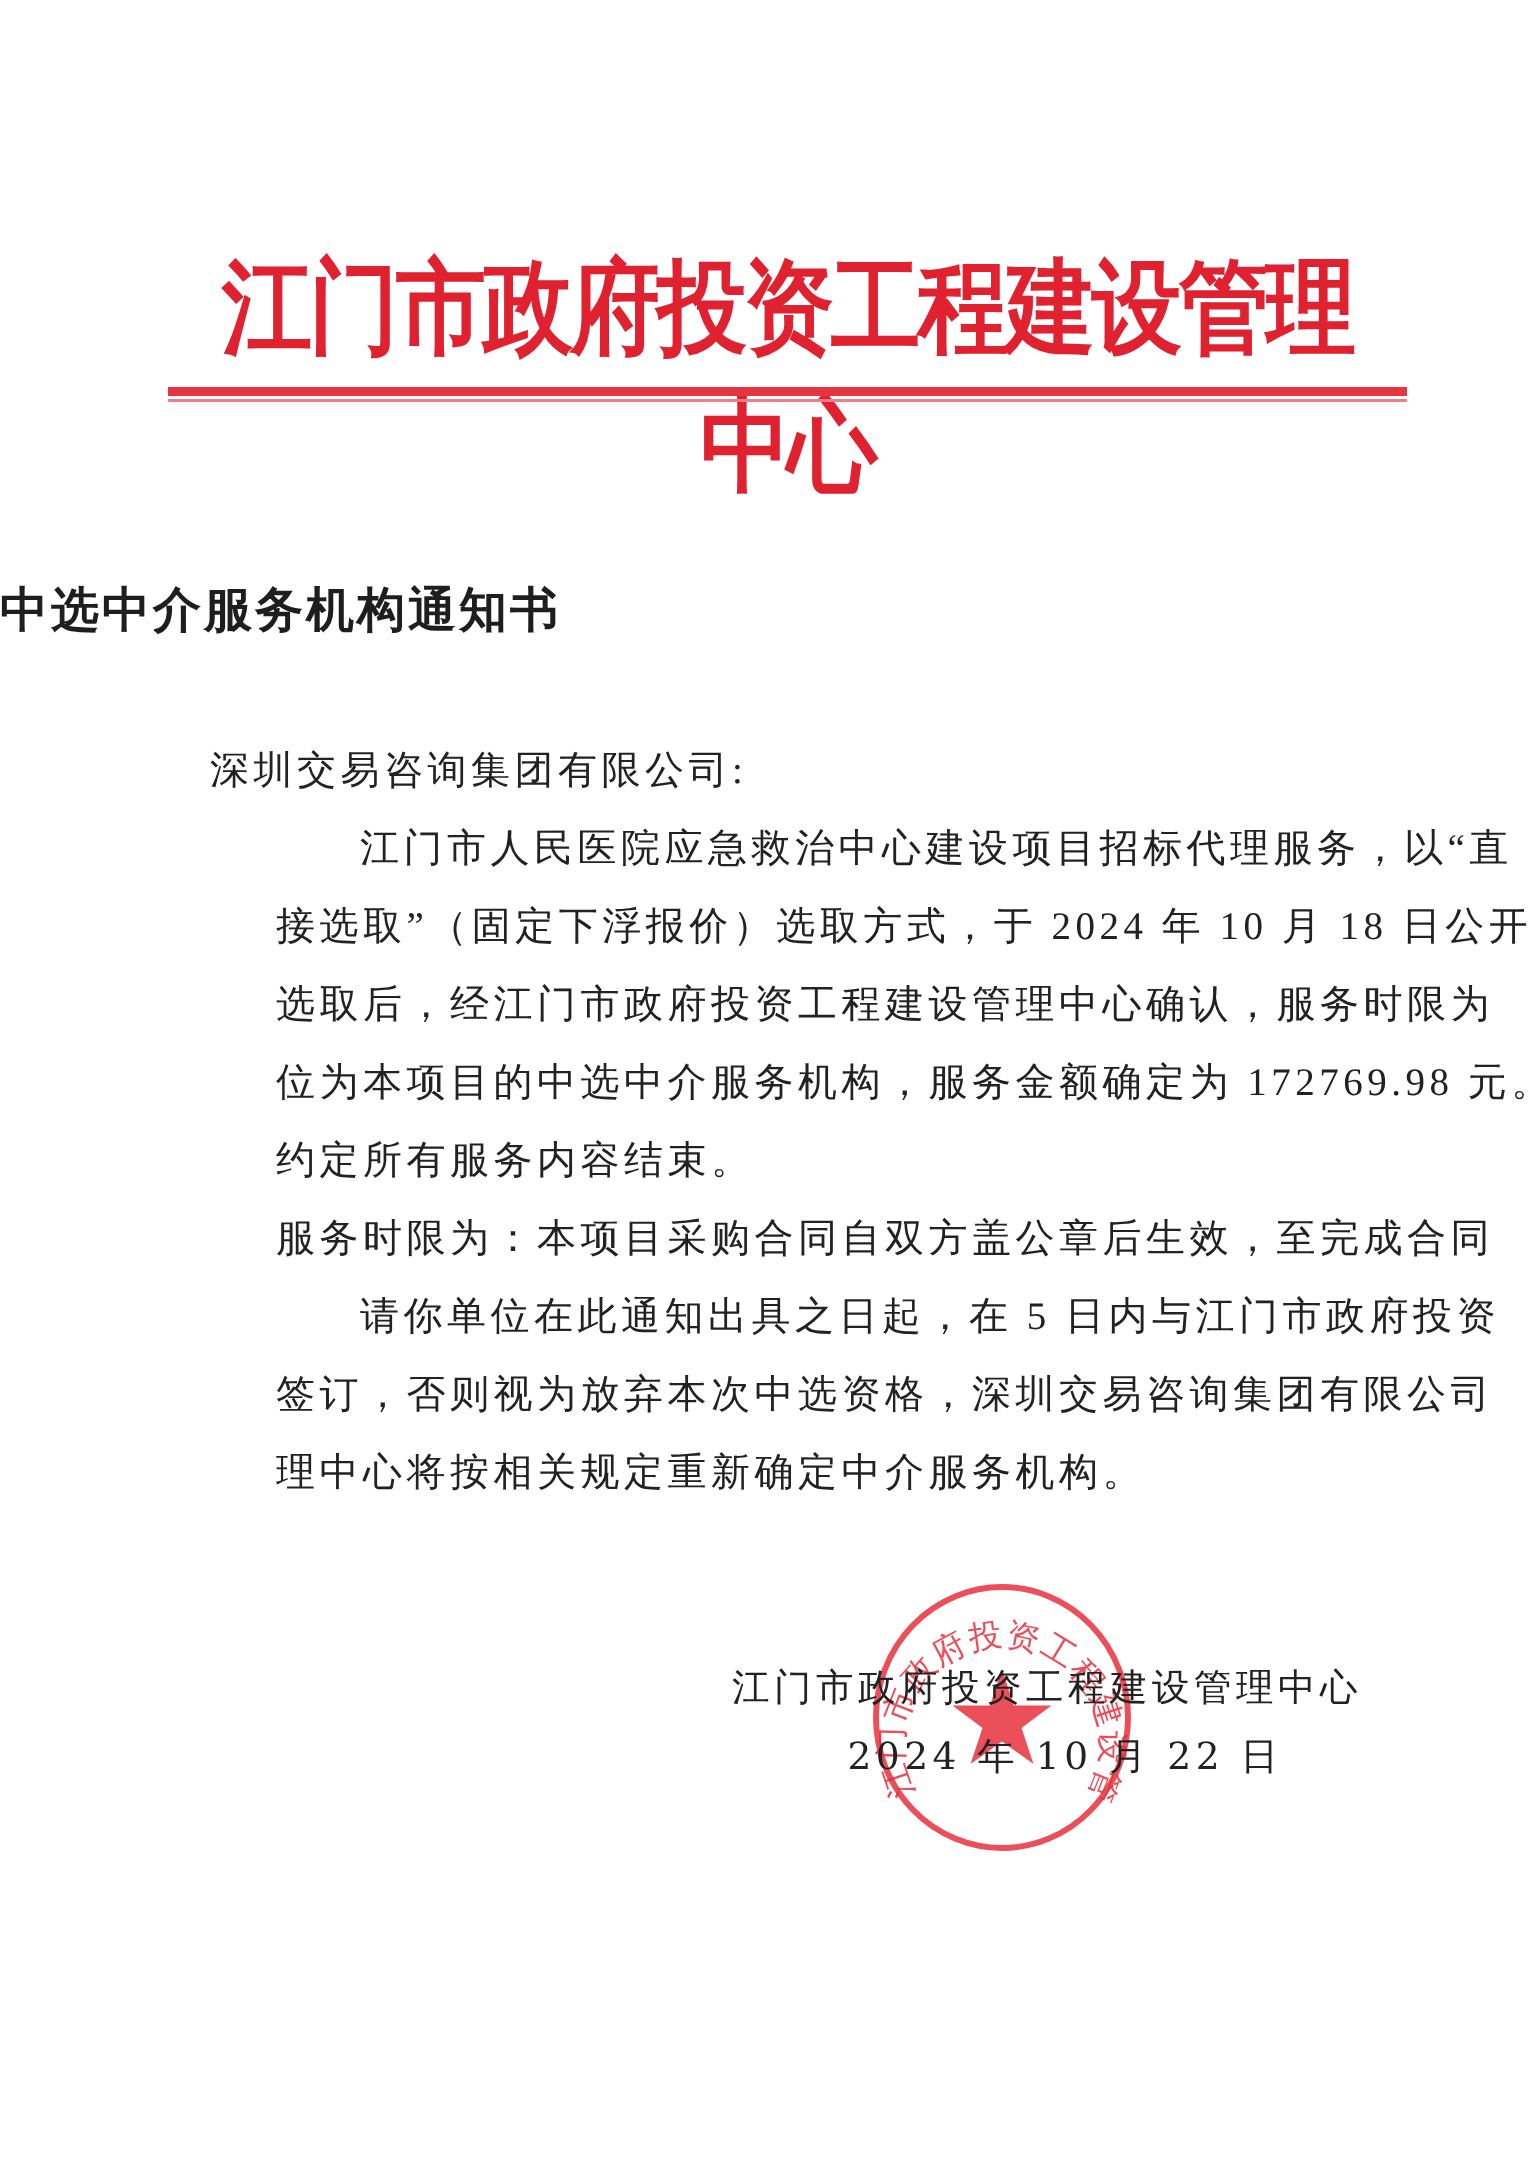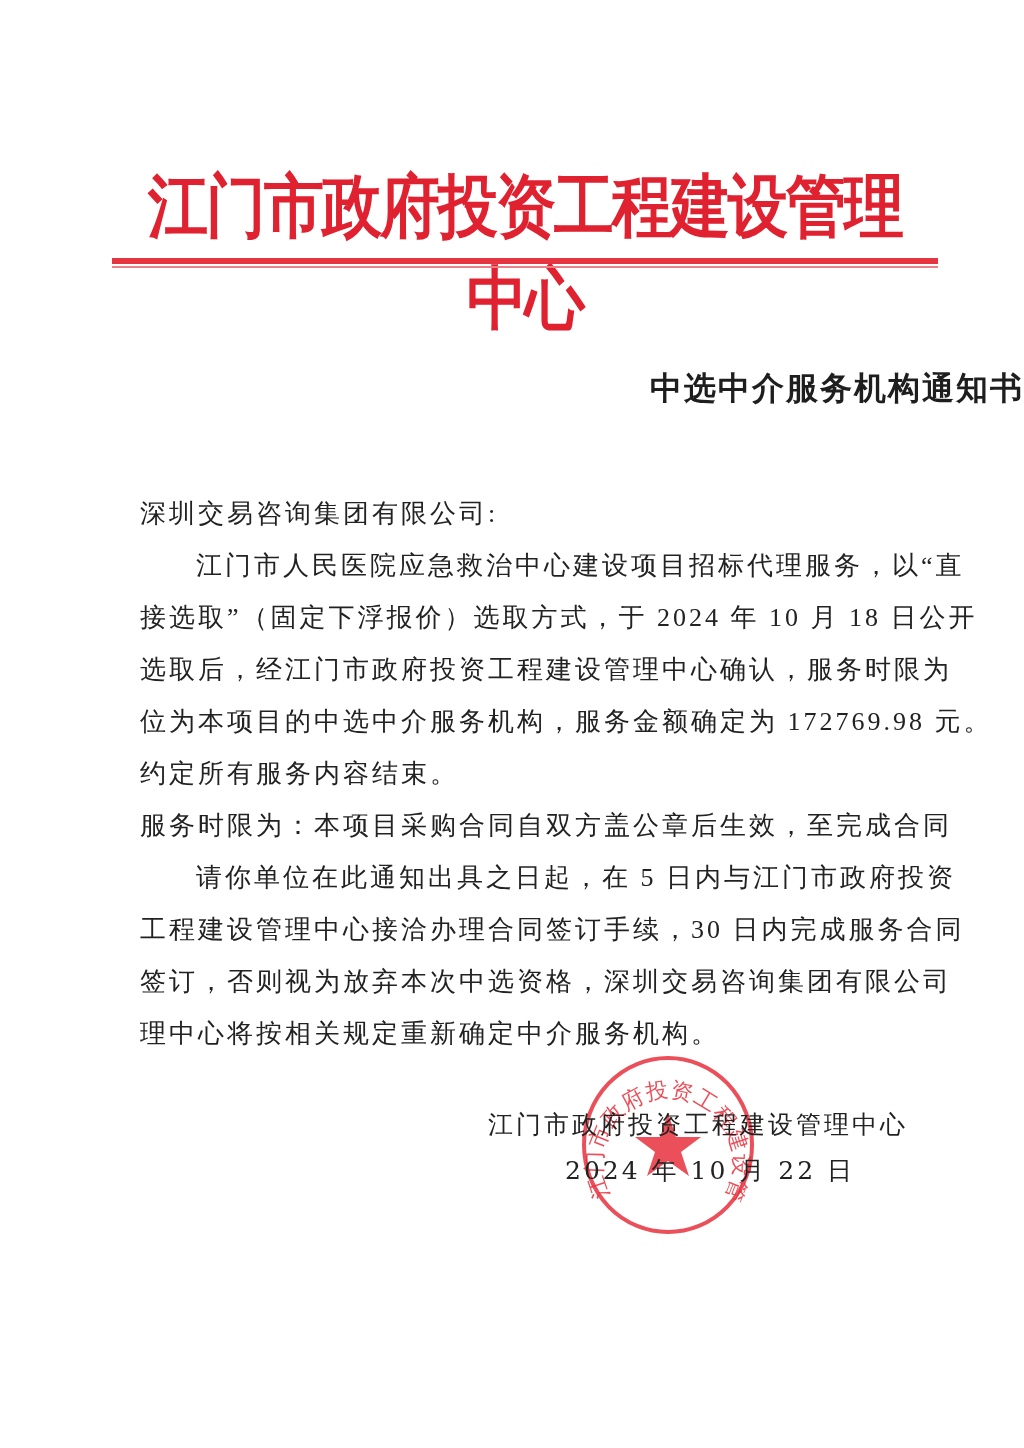--- a/index.html
+++ b/index.html
@@ -4,26 +4,26 @@
 <style>
   html, body { margin:0; padding:0; }
   body { width:1024px; height:1448px; background:#ffffff; position:relative; overflow:hidden;
          font-family: "DejaVu Serif", "Liberation Serif", serif; color:#222; }
   .page { position:absolute; left:0; top:0; width:1024px; height:1052px; }
   .letterhead { position:absolute; left:120px; top:160px; width:810px; text-align:center;
                 font-size:60px; color:#e0212f; font-weight:bold; letter-spacing:-2px; line-height:80px;
                 transform: scaleY(1.15); transform-origin: top center; }
   .redline { position:absolute; left:112px; top:258px; width:826px; height:6px; background:#e43541; }
   .redline2 { position:absolute; left:112px; top:266px; width:826px; height:2px; background:#ee7f86; }
-  .doc-title { position:absolute; left:0; top:367px; width:1024px; text-align:right;
+  .doc-title { position:absolute; left:0; top:385px; width:1024px; text-align:left;
                font-size:32px; font-weight:bold; letter-spacing:2px; color:#1e1e1e; }
   .body { position:absolute; left:140px; top:488px; width:766px; font-size:26px; line-height:52px;
           letter-spacing:3px; text-align:justify; color:#222;font-family:Liberation Serif, serif; }
   .para { text-indent:56px; margin:0; }
-  .line { white-space:nowrap; display:block; }
+  .line { white-space:nowrap; display:block;margin-left:44px; }
   .addressee { margin:0; }
   .sign { position:absolute; left:480px; top:1108px; width:430px; font-size:25px; letter-spacing:3px; color:#222; z-index:2; }
   .sign .org { text-align:right; display:block; padding-right:2px; }
   .sign .date { display:block; position:absolute; left:85px; top:46px; white-space:nowrap; }
   .seal { position:absolute; left:580px; top:1055px; width:176px; height:180px; z-index:1; }
 </style>
 </head>
 <body>
 
 <div class="page">
@@ -43,21 +43,20 @@
       <span class="line">接选取”（固定下浮报价）选取方式，于 2024 年 10 月 18 日公开</span>
       <span class="line">选取后，经江门市政府投资工程建设管理中心确认，服务时限为</span>
       <span class="line">位为本项目的中选中介服务机构，服务金额确定为 172769.98 元。</span>
       <span class="line">约定所有服务内容结束。</span>
       <span class="line">服务时限为：本项目采购合同自双方盖公章后生效，至完成合同</span>
     </div>
     <p class="para">
       <span class="line">请你单位在此通知出具之日起，在 5 日内与江门市政府投资</span>
     </p>
     <div>
-      <span class="line">工程建设管理中心接洽办理合同签订手续，30 日内完成服务合同</span>
       <span class="line">签订，否则视为放弃本次中选资格，深圳交易咨询集团有限公司</span>
       <span class="line">理中心将按相关规定重新确定中介服务机构。</span>
     </div>
   </div>
 
   <svg class="seal" viewBox="0 0 176 180">
     <defs>
       <path id="sealArc" d="M 30 140 A 66 66 0 1 1 146 140"></path>
     </defs>
     <ellipse cx="88" cy="90" rx="84" ry="87" fill="none" stroke="#e8303c" stroke-width="4" opacity="0.85"></ellipse>

